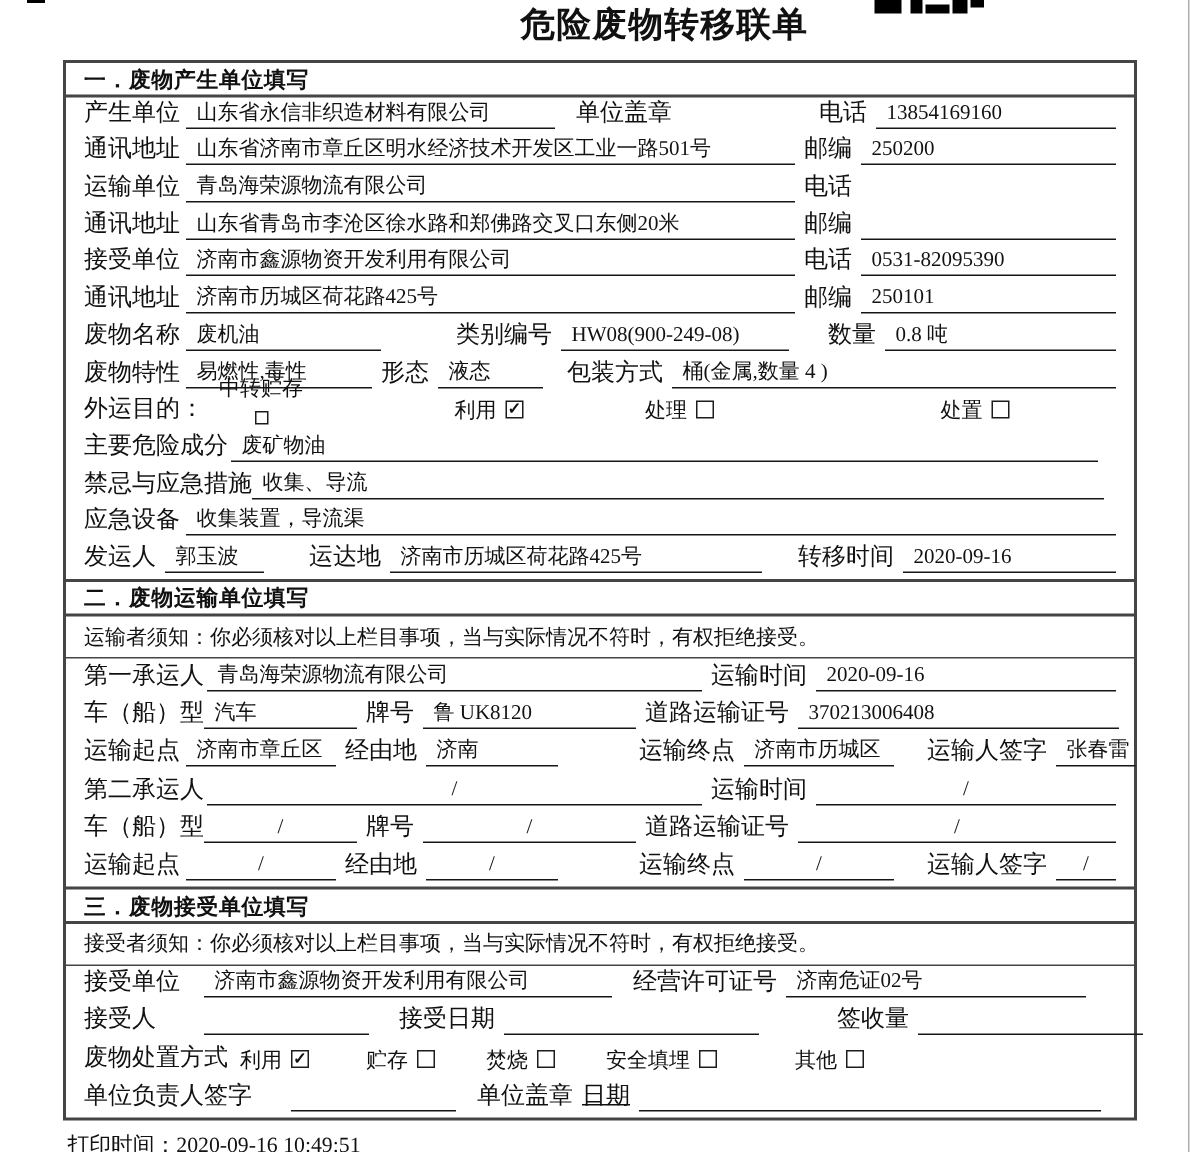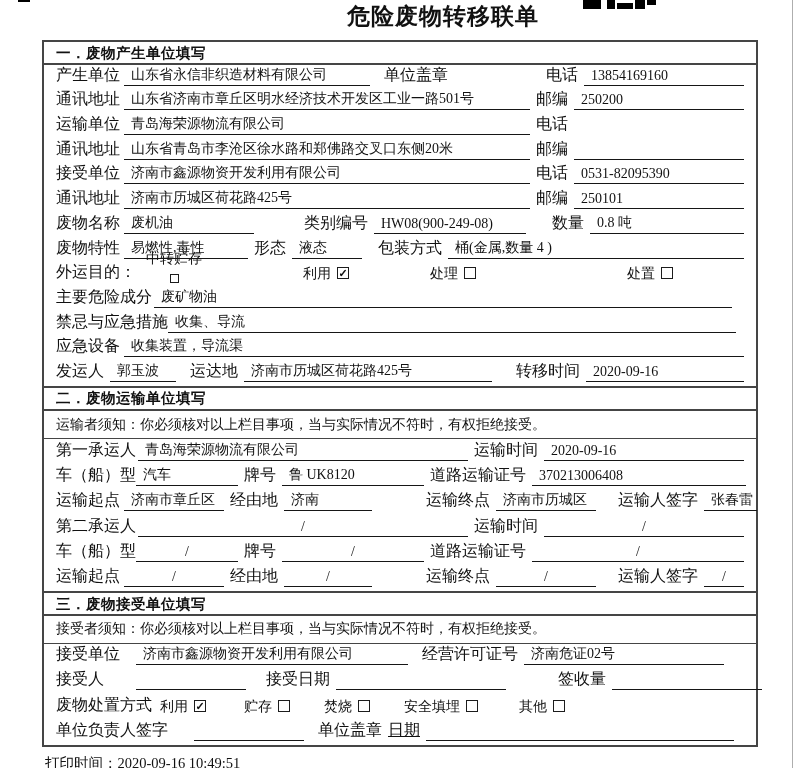--- a/index.html
+++ b/index.html
@@ -140,21 +140,21 @@
         <span class="lbl" style="width: 106px;">禁忌与应急措施</span>
         <span class="val grow" style="margin-right: 8px;">收集、导流</span>
       </div>
       <div class="frow">
         <span class="lbl" style="width: 62px;">应急设备</span>
         <span class="val grow">收集装置，导流渠</span>
       </div>
       <div class="frow">
         <span class="lbl" style="width: 48px;">发运人</span>
         <span class="val" style="width: 66px; font-family: Liberation Mono, monospace;">郭玉波</span>
-        <span class="lbl" style="margin-left: 8px;">运达地</span>
+        <span class="lbl" style="margin-left: 24px;">运达地</span>
         <span class="val" style="width: 248px;">济南市历城区荷花路425号</span>
         <span class="lbl" style="margin-left: 18px;">转移时间</span>
         <span class="val grow">2020-09-16</span>
       </div>
     </div>
     <div class="section sec-1">
       <div class="sec-header">二．废物运输单位填写</div>
       <div class="notice">运输者须知：你必须核对以上栏目事项，当与实际情况不符时，有权拒绝接受。</div>
       <div class="frow">
         <span class="lbl" style="width: 76px;">第一承运人</span>
@@ -233,21 +233,21 @@
           <span class="box"></span>
         </span>
         <span class="chk" style="margin-left: 28px;">
           <span class="chk-label">焚烧</span>
           <span class="box"></span>
         </span>
         <span class="chk" style="margin-left: 28px;">
           <span class="chk-label">安全填埋</span>
           <span class="box"></span>
         </span>
-        <span class="chk" style="margin-left: 35px;">
+        <span class="chk" style="margin-left: 46px;">
           <span class="chk-label">其他</span>
           <span class="box"></span>
         </span>
       </div>
       <div class="frow">
         <span class="lbl" style="width: 106px;">单位负责人签字</span>
         <span class="val" style="width: 110px; margin-left: 26px;"></span>
         <span class="lbl" style="margin-left: 8px;">单位盖章</span>
         <span class="lbl" style=" text-decoration: underline;">日期</span>
         <span class="val grow" style="margin-right: 10px;"></span>

